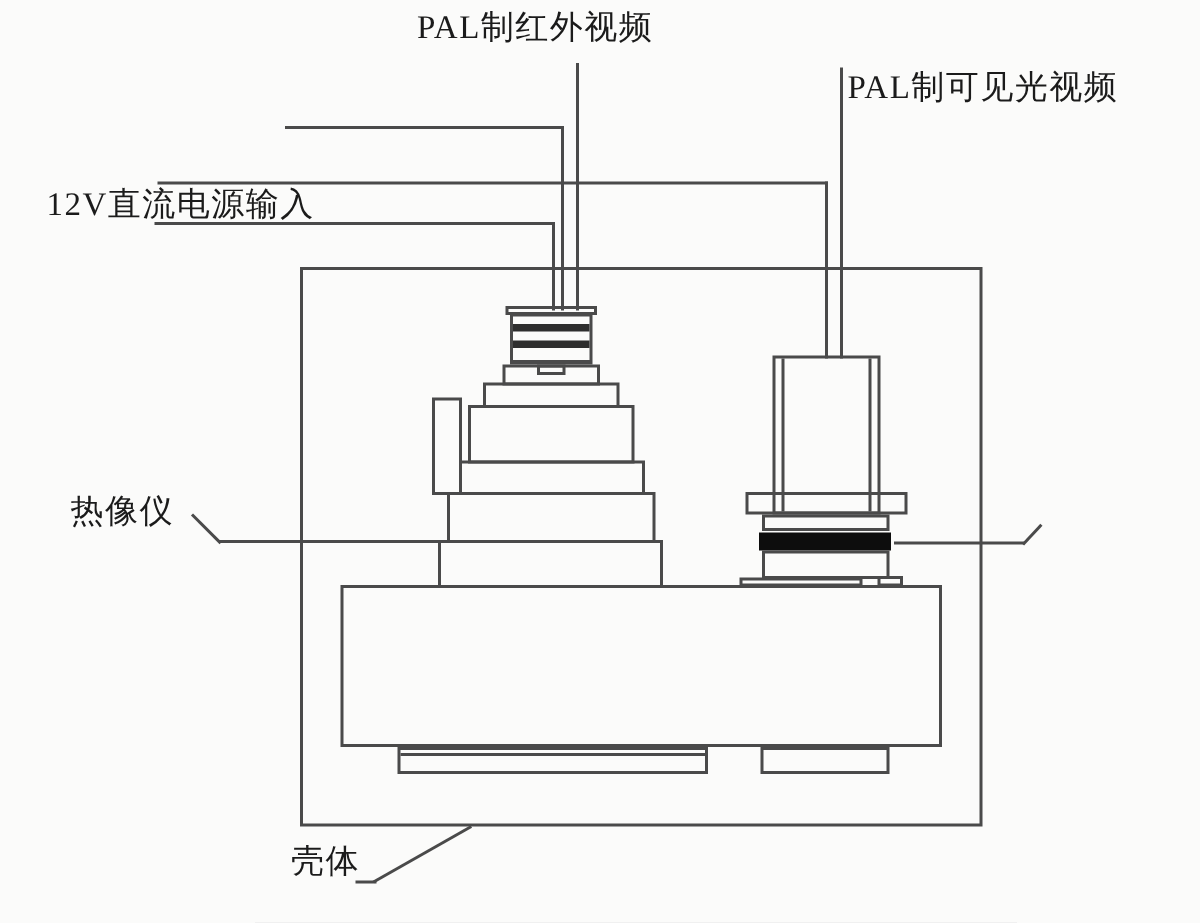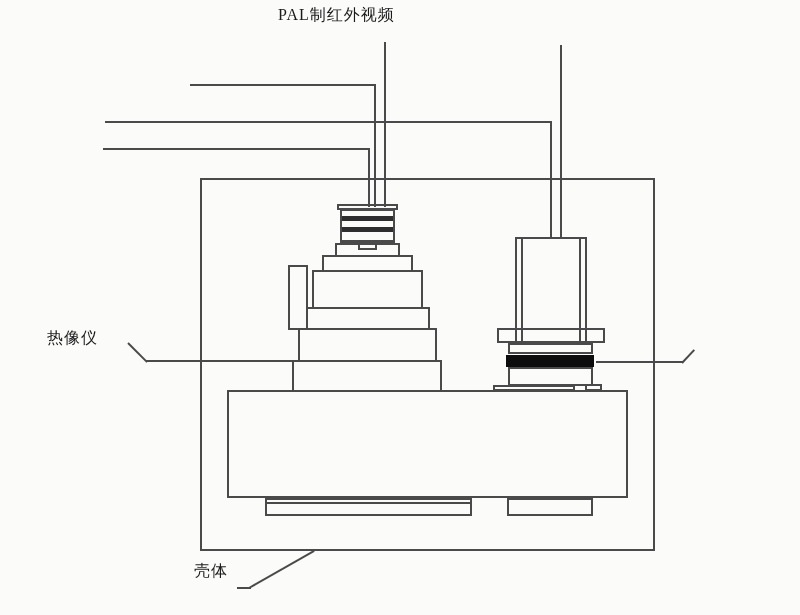--- a/index.html
+++ b/index.html
@@ -2,34 +2,36 @@
 <html><head>
 <meta charset="utf-8">
 <style>
   html,body{margin:0;padding:0;background:#e8e8e8;}
   .canvas{
     position:relative;width:800px;height:615px;overflow:hidden;
     background:#fbfbfa;
     font-family:"Liberation Serif","DejaVu Serif",serif;
     color:#1b1b1b;
   }
-  .lbl{position:absolute;font-size:16px;letter-spacing:1px;white-space:nowrap;line-height:1.2;}
+  .lbl{position:absolute;font-size:22px;letter-spacing:1px;white-space:nowrap;line-height:1.2;}
   .box{position:absolute;border:2px solid #4a4a4a;box-sizing:border-box;background:transparent;}
   .hline{position:absolute;height:2px;background:#4a4a4a;}
   .vline{position:absolute;width:2px;background:#4a4a4a;}
   .dline{position:absolute;height:2px;background:#4a4a4a;transform-origin:left center;}
   .fill{position:absolute;background:#0d0d0d;}
   .rib{position:absolute;background:#2e2e2e;}
 </style>
 </head>
 <body>
 
 <div class="canvas">
 
   <div class="lbl" style="left:278px;top:5px;">PAL制红外视频</div>
+  <div class="lbl" style="left:31px;top:123px;">12V直流电源输入</div>
+  <div class="lbl" style="left:565px;top:45px;">PAL制可见光视频</div>
   <div class="lbl" style="left:47px;top:328px;">热像仪</div>
   <div class="lbl" style="left:182px;top:561px;margin-left:12px;">壳体</div>
 
   <div class="hline" style="left:190px;top:84px;width:186px;"></div>
   <div class="vline" style="left:374px;top:84px;height:123px;"></div>
 
   <div class="hline" style="left:105px;top:121px;width:447px;"></div>
   <div class="vline" style="left:550px;top:121px;height:118px;"></div>
 
   <div class="hline" style="left:103px;top:148px;width:267px;"></div>

